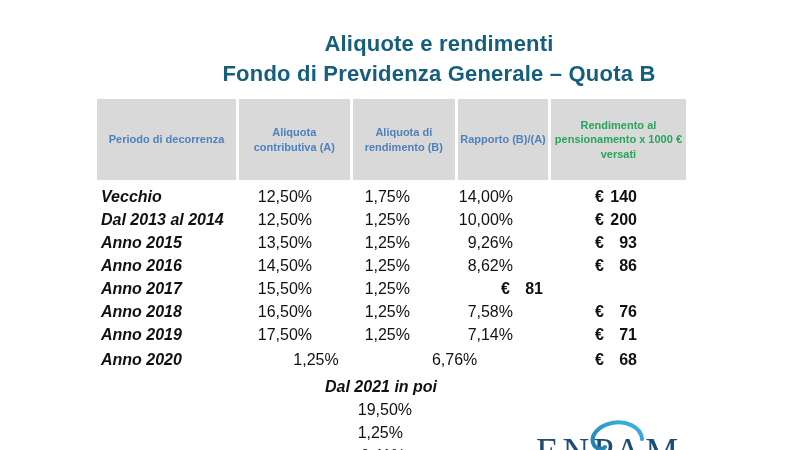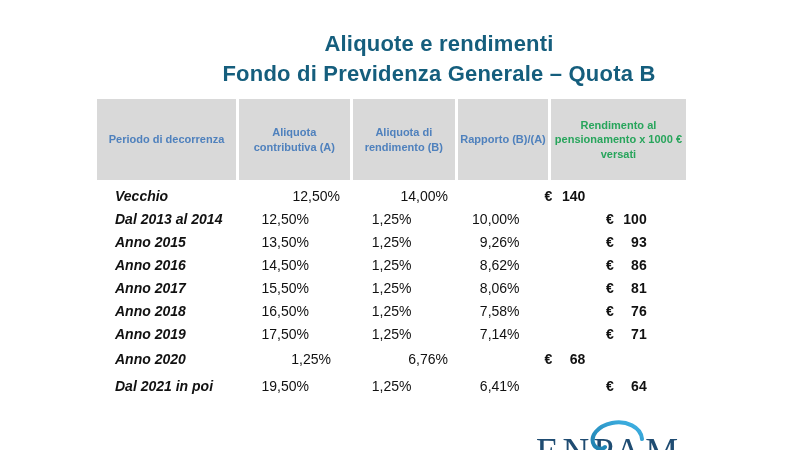--- a/index.html
+++ b/index.html
@@ -53,28 +53,27 @@
   .h2 { width: 112px; }
   .h3 { width: 104px; }
   .h4 { width: 91px; white-space: nowrap; }
   .h5 { width: 137px; color: #28a55c; }
   .tbody { margin-top: 5px; }
   .trow {
     display: flex;
     height: 23px;
     align-items: center;
   }
-  .trow.sp2 { margin-top: 2px; }
-  .trow.sp3 { margin-top: 4px; }
+  .trow.sp2 { margin-top: 2px; justify-content: space-between; }
+  .trow.sp3 { margin-top: 4px; flex-direction: column; }
   .c {
-    font-size: 14px;
+    font-size: 16px;
     color: #111111;
     box-sizing: border-box;
     line-height: 23px;
-    margin-left: 14px;
   }
   .c1 {
     width: 141px;
     font-weight: bold;
     font-style: italic;
     padding-left: 4px;
     text-align: left;
   }
   .c2 { width: 107px; text-align: right; padding-right: 33px; }
   .c3 { width: 107px; text-align: right; padding-right: 42px; }
@@ -126,35 +125,36 @@
       <div class="hc h3">Aliquota di rendimento (B)</div>
       <div class="hc h4">Rapporto (B)/(A)</div>
       <div class="hc h5">Rendimento al pensionamento x 1000 € versati</div>
     </div>
 
     <div class="tbody">
 
       <div class="trow">
         <div class="c c1">Vecchio</div>
         <div class="c c2">12,50%</div>
+        <div class="c c3">1,75%</div>
         <div class="c c4">14,00%</div>
         <div class="c c5">
             <span class="eur">€</span>
             <span class="num">140</span>
           </div>
       </div>
 
       <div class="trow">
         <div class="c c1">Dal 2013 al 2014</div>
         <div class="c c2">12,50%</div>
         <div class="c c3">1,25%</div>
         <div class="c c4">10,00%</div>
         <div class="c c5">
             <span class="eur">€</span>
-            <span class="num">100</span>
+            <span class="num">200</span>
           </div>
       </div>
 
       <div class="trow">
         <div class="c c1">Anno 2015</div>
         <div class="c c2">13,50%</div>
         <div class="c c3">1,25%</div>
         <div class="c c4">9,26%</div>
         <div class="c c5">
             <span class="eur">€</span>
@@ -170,21 +170,20 @@
         <div class="c c5">
             <span class="eur">€</span>
             <span class="num">86</span>
           </div>
       </div>
 
       <div class="trow">
         <div class="c c1">Anno 2017</div>
         <div class="c c2">15,50%</div>
         <div class="c c3">1,25%</div>
-        <div class="c c4">8,06%</div>
         <div class="c c5">
             <span class="eur">€</span>
             <span class="num">81</span>
           </div>
       </div>
 
       <div class="trow">
         <div class="c c1">Anno 2018</div>
         <div class="c c2">16,50%</div>
         <div class="c c3">1,25%</div>

